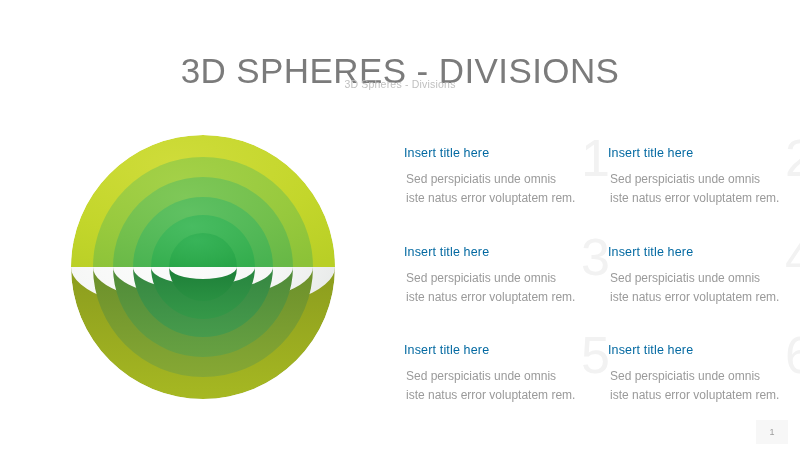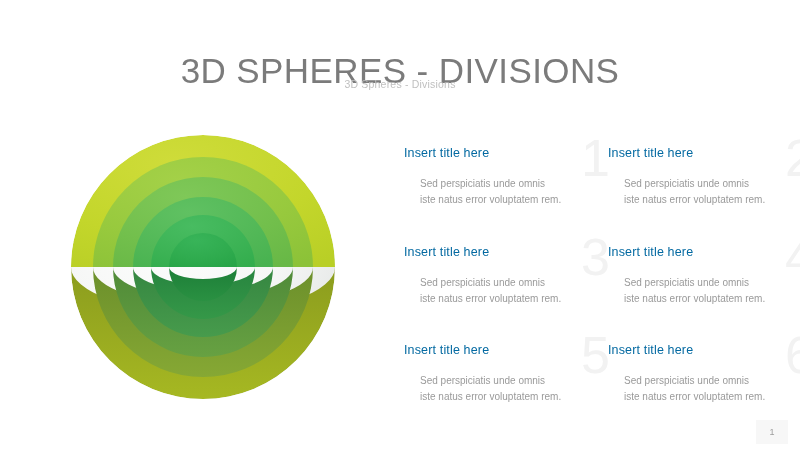--- a/index.html
+++ b/index.html
@@ -62,24 +62,24 @@
     width: 200px;
   }
   .block .b-title {
     font-size: 12.5px;
     color: #0369a1;
     letter-spacing: 0.15px;
     margin: 0 0 10px 0;
     white-space: nowrap;
   }
   .block .b-body {
-    font-size: 10px;
+    font-size: 12px;
     color: #9a9a9a;
     line-height: 1.55;
-    margin: 16px;
+    margin: 2px;
   }
   .block .b-num {
     position: absolute;
     right: -6px;
     top: -14px;
     font-size: 52px;
     color: #f2f2f2;
     font-weight: normal;
     line-height: 1;
     pointer-events: none;

